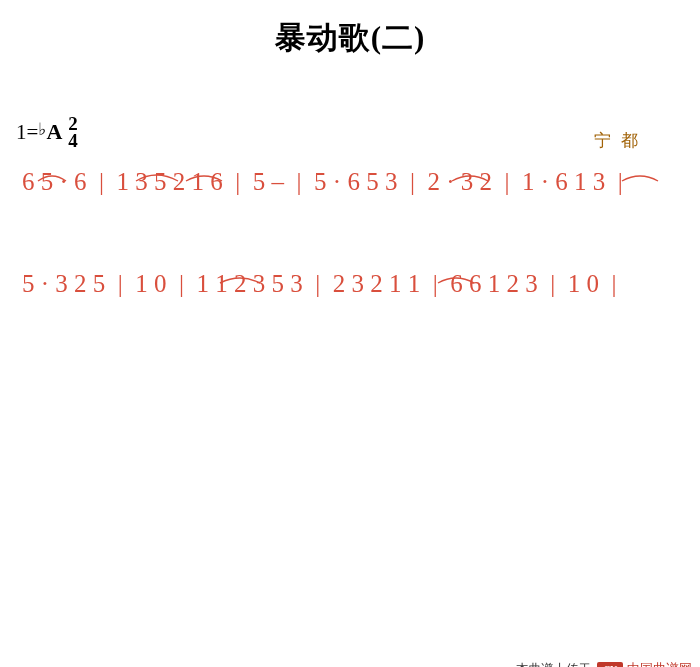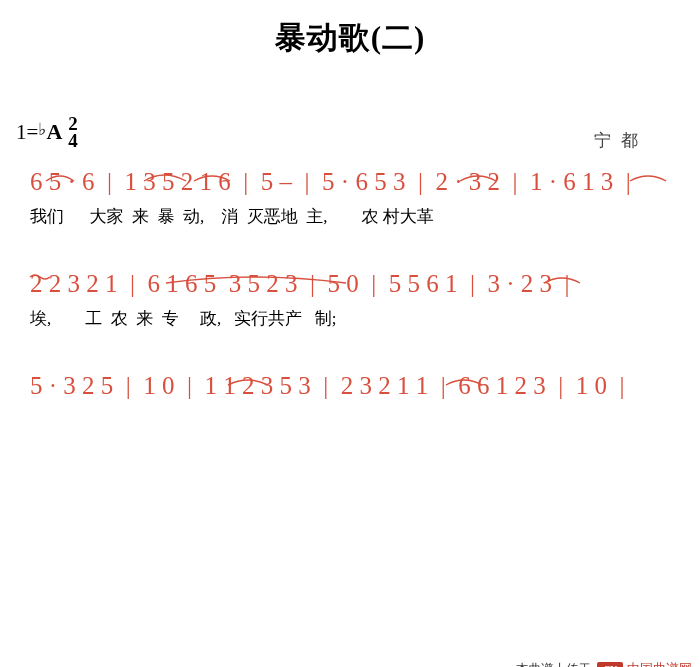--- a/index.html
+++ b/index.html
@@ -71,27 +71,27 @@
   .meter .num { display: block; }
   .meter .den { display: block; }
 
   .composer {
     position: absolute;
     right: 52px;
     top: 28px;
     font-family: "Liberation Serif", serif;
     font-size: 17px;
     letter-spacing: 10px;
-    color: #404040;
+    color: #a16207;
   }
 
   
   .system {
     position: relative;
-    margin: 0 0 0 16px;
+    margin: 0 0 0 8px;
     padding: 0 8px 0 14px;
     height: 102px;
   }
   .notes {
     font-family: "Liberation Serif", serif;
     font-size: 25px;
     color: #d94f3d;
     letter-spacing: 0px;
     white-space: pre;
     line-height: 30px;
@@ -174,37 +174,23 @@
         <g fill="none" stroke="#d94f3d" stroke-width="1.4">
           <path d="M30 14 Q44 4 58 14"></path>
           <path d="M128 14 Q148 2 170 14"></path>
           <path d="M178 14 Q196 4 214 14"></path>
           <path d="M444 14 Q462 4 480 14"></path>
           <path d="M614 14 Q632 4 650 14"></path>
         </g>
       </svg>
     </div>
     <div class="notes">6 5 · 6  |  1 3 5 2 1 6  |  5 –  |  5 · 6 5 3  |  2 · 3 2  |  1 · 6 1 3  |</div>
-    <div class="lyrics">我们      大家  来  暴  动,    消  灭恶地  主,        农 村大革</div>
-  </div>
-
-
-  <div class="system">
-    <div class="beams">
-      <svg width="690" height="60" viewBox="0 0 690 60">
-        <g fill="none" stroke="#d94f3d" stroke-width="1.4">
-          <path d="M14 8 q5 -4 10 0 q5 4 10 0"></path>
-          <path d="M150 14 Q236 2 330 14"></path>
-          <path d="M528 14 Q546 4 564 14"></path>
-        </g>
-      </svg>
-    </div>
-    <div class="notes">2 2 3 2 1  |  6 1 6 5  3 5 2 3  |  5 0  |  5 5 6 1  |  3 · 2 3  |</div>
-    <div class="lyrics">埃,        工  农  来  专     政,   实行共产   制;</div>
-  </div>
+  </div>
+
+
 
   <div class="system">
     <div class="beams">
       <svg width="690" height="60" viewBox="0 0 690 60">
         <g fill="none" stroke="#d94f3d" stroke-width="1.4">
           <path d="M212 14 Q232 4 252 14"></path>
           <path d="M430 14 Q448 4 466 14"></path>
         </g>
       </svg>
     </div>

